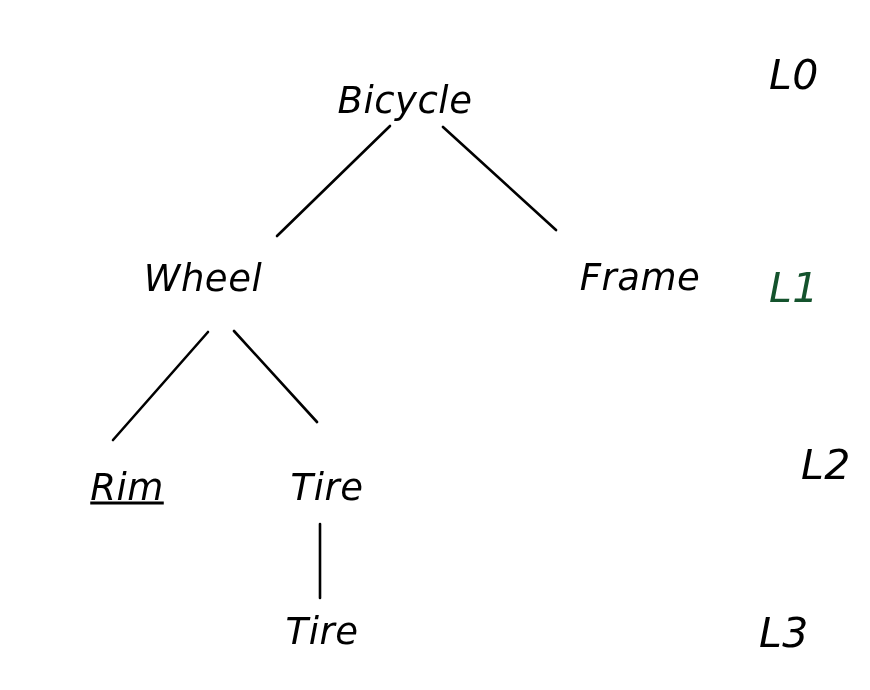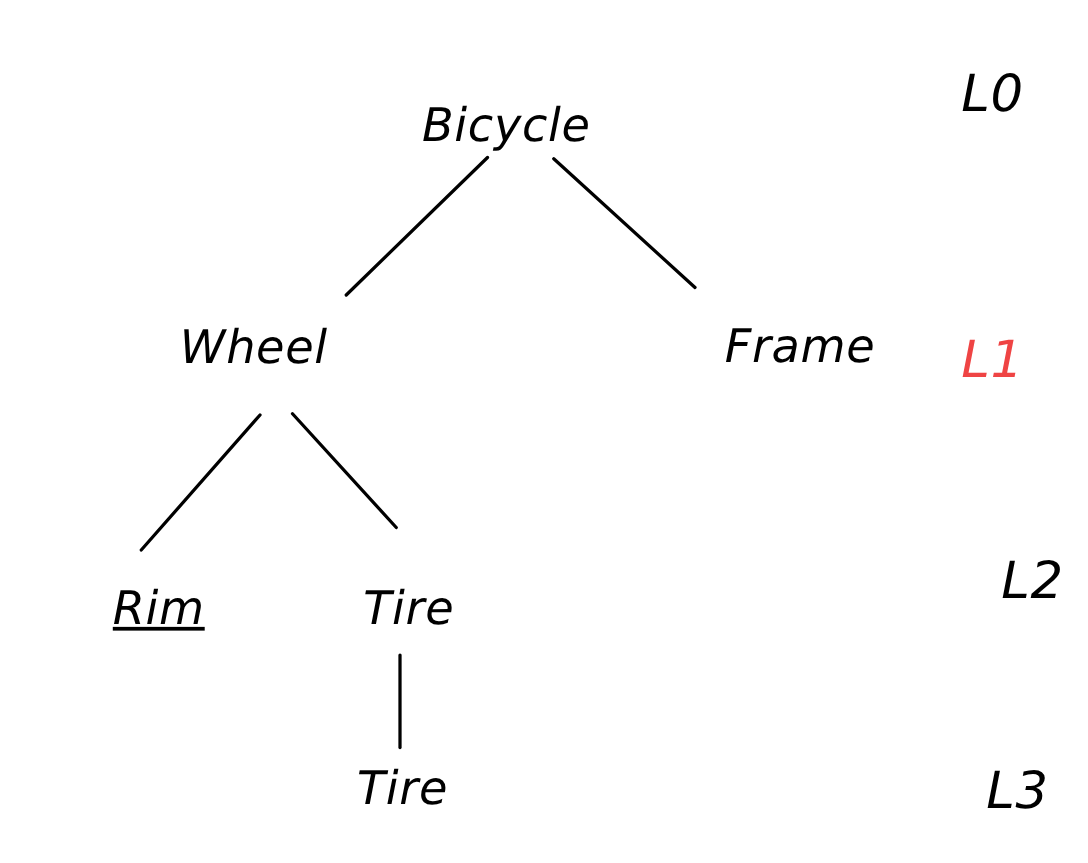--- a/index.html
+++ b/index.html
@@ -68,18 +68,18 @@
       <div class="node-label" style="left: 405px; top: 80px; color: rgb(0, 0, 0); margin-top: 20px;">Bicycle</div>
       <div class="node-label" style="left: 203px; top: 278px; color: rgb(0, 0, 0); font-style: italic;">Wheel</div>
       <div class="node-label" style="left: 640px; top: 277px; color: rgb(0, 0, 0);">Frame</div>
       <div class="node-label" style="left: 127px; top: 487px; color: rgb(0, 0, 0); text-decoration: underline;">Rim</div>
       <div class="node-label" style="left: 327px; top: 487px; color: rgb(0, 0, 0);">Tire</div>
       <div class="node-label" style="left: 322px; top: 631px; color: rgb(0, 0, 0);">Tire</div>
     </div>
 
   <div id="level-layer">
       <div class="level-label" style="left: 794px; top: 75px; color: rgb(0, 0, 0);">L0</div>
-      <div class="level-label" style="left: 794px; top: 288px; color: #ef4444;">L1</div>
+      <div class="level-label" style="left: 794px; top: 288px; color: #14532d;">L1</div>
       <div class="level-label" style="left: 794px; top: 465px; color: rgb(0, 0, 0); margin-left: 32px;">L2</div>
-      <div class="level-label" style="left: 814px; top: 633px; color: rgb(0, 0, 0);">L3</div>
+      <div class="level-label" style="left: 784px; top: 633px; color: rgb(0, 0, 0);">L3</div>
     </div>
 
 </div>
 
 </body></html>

